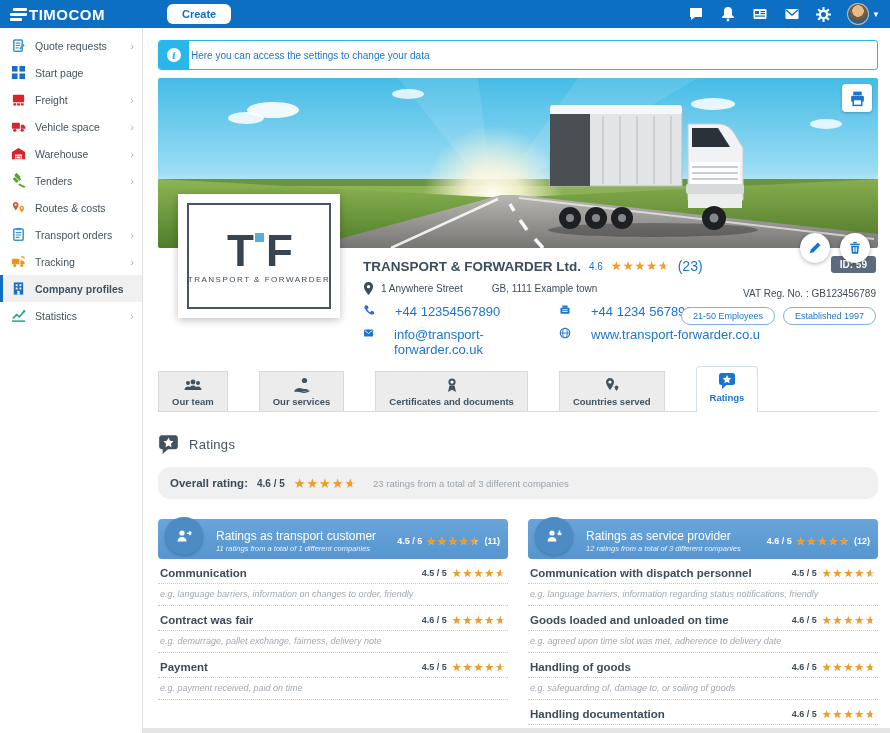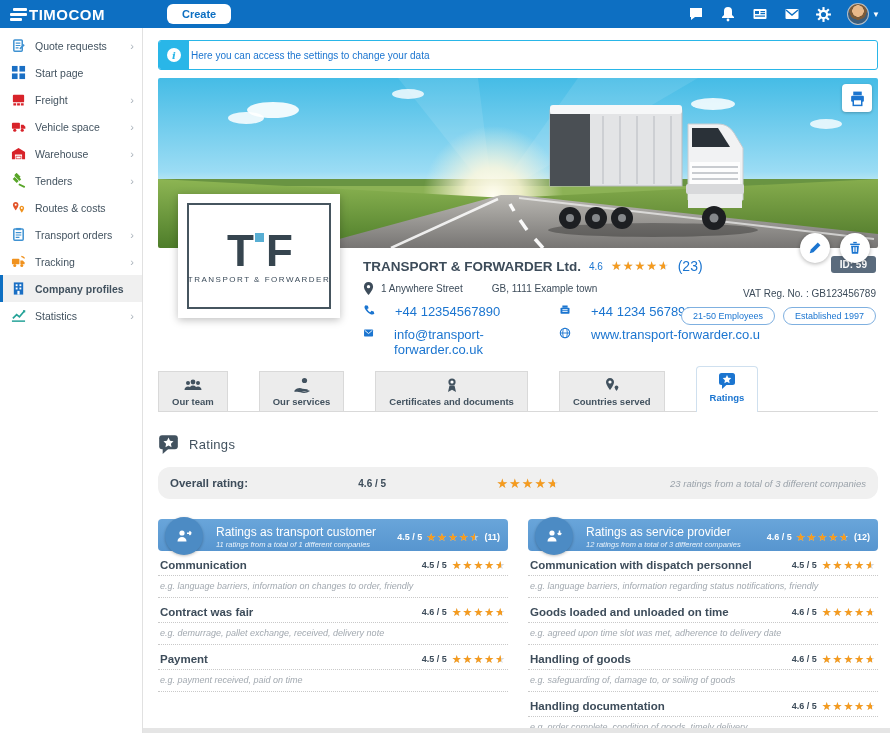--- a/index.html
+++ b/index.html
@@ -91,29 +91,29 @@
     justify-content:flex-end; gap:3px; cursor:pointer; }
   .tab-label { font-size:9.5px; font-weight:bold; color:#42525f; white-space:nowrap; }
   .tab.active { background:#fff; height:46px; border-radius:4px 4px 0 0; border-color:#cfe0ef;
     position:relative; z-index:2; margin-bottom:-1px; padding-bottom:9px; }
   .tab.active .tab-label { color:#1b75d0; }
 
   
   .sect-head { display:flex; align-items:center; gap:10px; margin-top:22px; }
   .sect-title { font-size:13px; color:#42525f; letter-spacing:.3px; }
   .overall { margin-top:13px; background:#f0f0f0; border-radius:12px; height:32px; display:flex;
-    align-items:center; gap:9px; padding:0 12px;justify-content:space-between; }
+    align-items:center; gap:9px; padding:0 12px; }
   .overall-label { font-size:11.5px; font-weight:bold; color:#3d4c5a; }
   .overall-score { font-size:10px; font-weight:bold; color:#3d4c5a; }
-  .overall-note { font-size:9.5px; font-style:italic; color:#9aa2aa; margin-left:0; }
+  .overall-note { font-size:9.5px; color:#9aa2aa; margin-left:7px; }
 
   .cards { display:flex; gap:20px; margin-top:20px; }
   .card { flex:1; min-width:0; }
   .card-head { position:relative; background:linear-gradient(180deg,#69a5da,#5795cf); border-radius:4px;
-    height:32px; padding:4px 8px 0 58px; display:flex; align-items:center; }
+    height:40px; padding:4px 8px 0 58px; display:flex; align-items:center; }
   .card-head-txt { display:flex; flex-direction:column; gap:1px; min-width:0; }
   .card-title { font-size:12px; color:#fff; white-space:nowrap; }
   .card-sub { font-size:7.5px; font-style:italic; color:#eaf3fb; }
   .card-circ { position:absolute; left:7px; top:-2px; width:38px; height:38px; border-radius:50%;
     background:#4c8bc4; box-shadow:0 1px 3px rgba(0,0,0,.25); display:flex; align-items:center; justify-content:center; }
   .card-score { margin-left:auto; display:flex; align-items:center; gap:4px; }
   .card-score .sc { font-size:9px; font-weight:bold; color:#fff; }
   .card-score .ct { font-size:9px; font-weight:bold; color:#fff; }
   .rrow-top { display:flex; align-items:center; justify-content:space-between; padding:8px 2px 4px;
     border-bottom:1px dotted #c9c9c9; }
@@ -634,21 +634,21 @@
         <div class="rrow-hint">e.g.  language barriers, information on changes to order, friendly</div>
       </div>
       <div>
         <div class="rrow-top">
             <span class="rrow-label">Contract was fair</span>
           <span class="rrow-score">
               <span class="sc">4.6 / 5</span>
               <span class="stars sm"><span class="st-bg">★★★★★<span class="st-fg" style="width:92%">★★★★★</span></span></span>
             </span>
           </div>
-        <div class="rrow-hint">e.g.  demurrage, pallet exchange, received, delivery note</div>
+        <div class="rrow-hint">e.g.  demurrage, pallet exchange, fairness, delivery note</div>
       </div>
       <div>
         <div class="rrow-top">
             <span class="rrow-label">Payment</span>
           <span class="rrow-score">
               <span class="sc">4.5 / 5</span>
               <span class="stars sm"><span class="st-bg">★★★★★<span class="st-fg" style="width:90%">★★★★★</span></span></span>
             </span>
           </div>
         <div class="rrow-hint">e.g.  payment received, paid on time</div>

